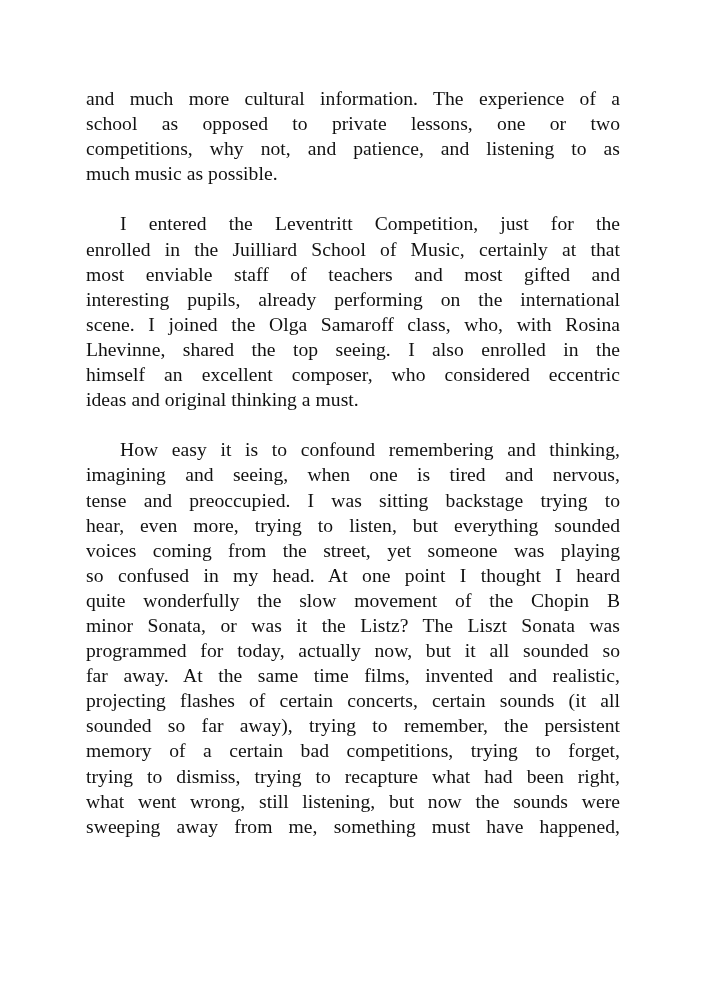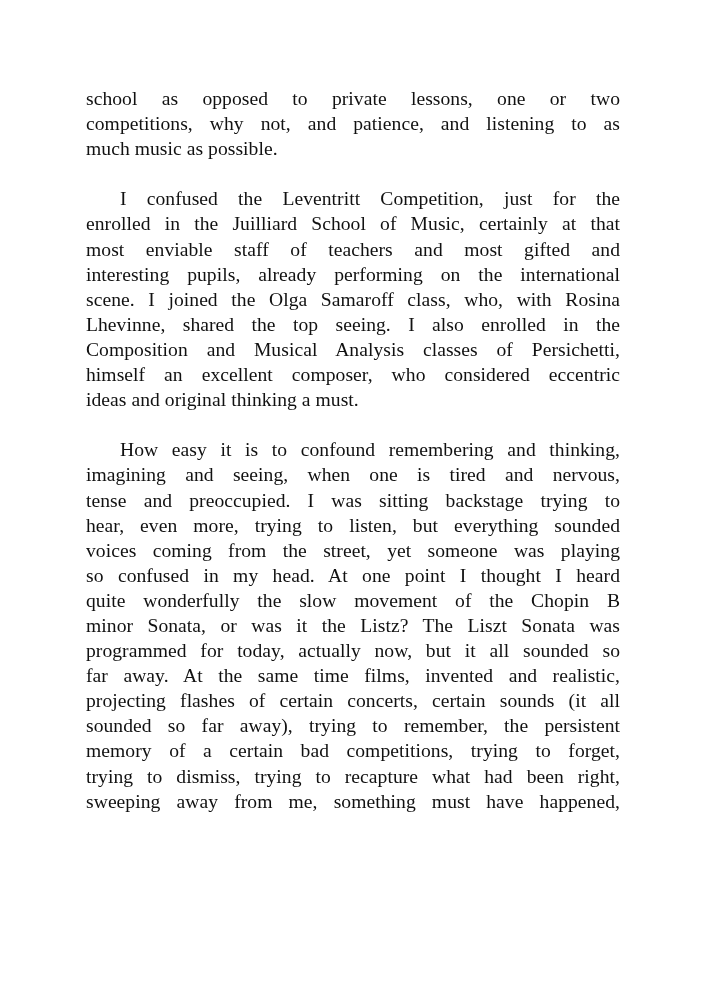--- a/index.html
+++ b/index.html
@@ -45,48 +45,49 @@
     font-size: 19.6px;
     letter-spacing: 0.05px;
   }
 </style>
 </head>
 <body>
 
 <div class="page ser">
 
   <div class="para">
+    <span class="line">and much more cultural information. The experience of a</span>
     <span class="line">school as opposed to private lessons, one or two</span>
     <span class="line">competitions, why not, and patience, and listening to as</span>
     <span class="line last">much music as possible.</span>
   </div>
 
   <div class="para">
-    <span class="line indent">I confused the Leventritt Competition, just for the</span>
+    <span class="line indent">I entered the Leventritt Competition, just for the</span>
     <span class="line">enrolled in the Juilliard School of Music, certainly at that</span>
     <span class="line">most enviable staff of teachers and most gifted and</span>
     <span class="line">interesting pupils, already performing on the international</span>
     <span class="line">scene. I joined the Olga Samaroff class, who, with Rosina</span>
     <span class="line">Lhevinne, shared the top seeing. I also enrolled in the</span>
-    <span class="line">Composition and Musical Analysis classes of Persichetti,</span>
     <span class="line">himself an excellent composer, who considered eccentric</span>
     <span class="line last">ideas and original thinking a must.</span>
   </div>
 
   <div class="para">
     <span class="line indent">How easy it is to confound remembering and thinking,</span>
     <span class="line">imagining and seeing, when one is tired and nervous,</span>
     <span class="line">tense and preoccupied. I was sitting backstage trying to</span>
     <span class="line">hear, even more, trying to listen, but everything sounded</span>
     <span class="line">voices coming from the street, yet someone was playing</span>
     <span class="line">so confused in my head. At one point I thought I heard</span>
     <span class="line">quite wonderfully the slow movement of the Chopin B</span>
     <span class="line">minor Sonata, or was it the Listz? The Liszt Sonata was</span>
     <span class="line">programmed for today, actually now, but it all sounded so</span>
     <span class="line">far away. At the same time films, invented and realistic,</span>
     <span class="line">projecting flashes of certain concerts, certain sounds (it all</span>
     <span class="line">sounded so far away), trying to remember, the persistent</span>
     <span class="line">memory of a certain bad competitions, trying to forget,</span>
     <span class="line">trying to dismiss, trying to recapture what had been right,</span>
+    <span class="line">what went wrong, still listening, but now the sounds were</span>
     <span class="line">sweeping away from me, something must have happened,</span>
   </div>
 
 </div>
 
 </body></html>

